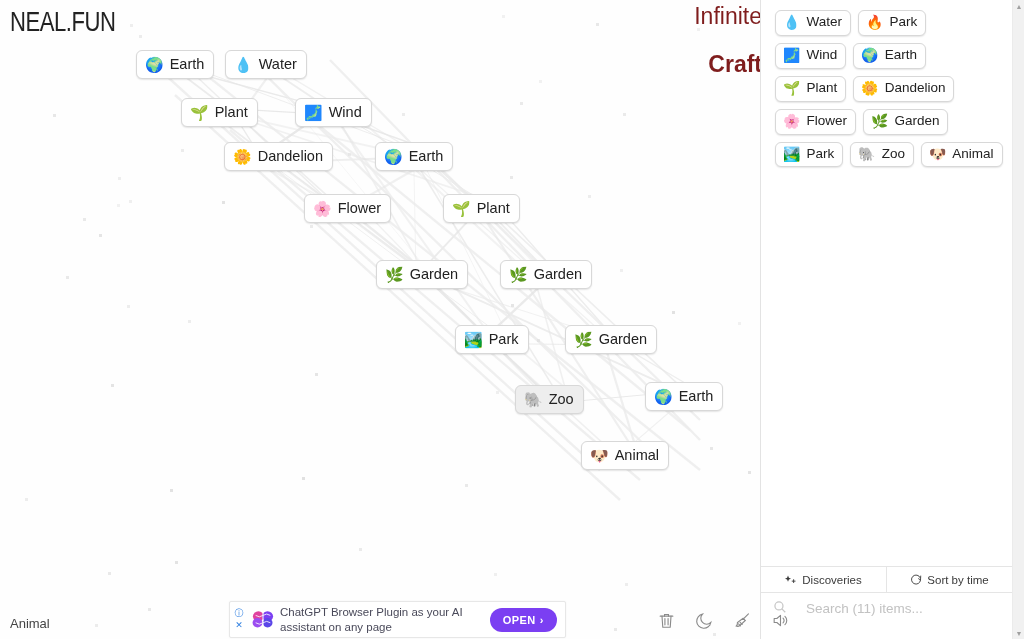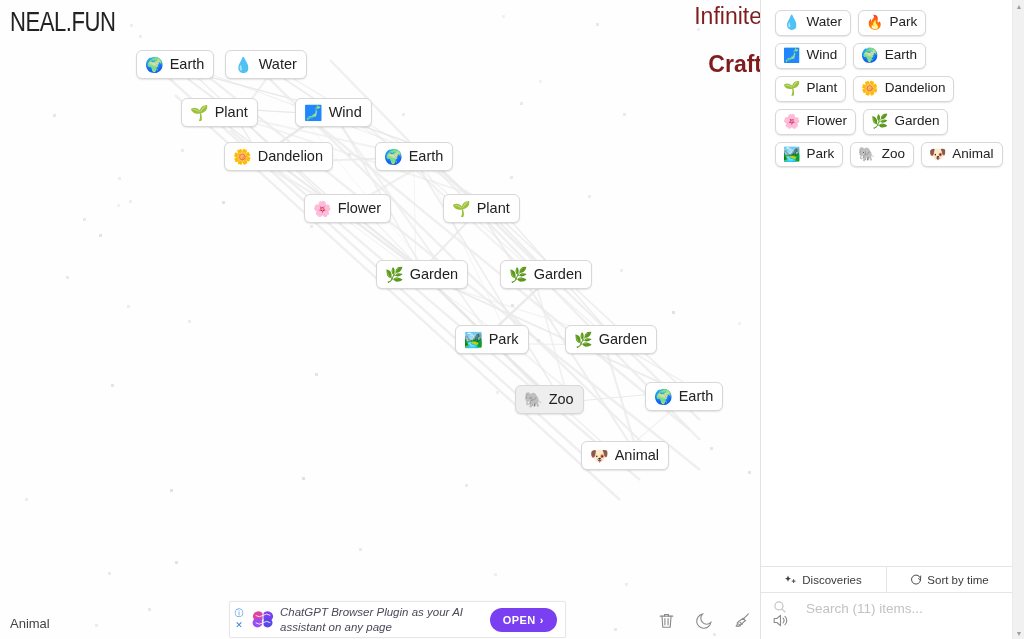--- a/index.html
+++ b/index.html
@@ -226,21 +226,20 @@
   #ad-logo {
     width: 34px; height: 37px;
     display: flex; align-items: center; justify-content: center;
   }
   #ad-text {
     flex: 1;
     font-size: 11.5px;
     color: #4a4a5a;
     line-height: 1.25;
     padding-right: 4px;
-    font-style: italic;
   }
   #ad-open {
     margin-right: 8px;
     background: #7b3ff2;
     color: #fff;
     font-size: 11px;
     font-weight: 700;
     letter-spacing: 0.5px;
     border: 0;
     border-radius: 14px;

